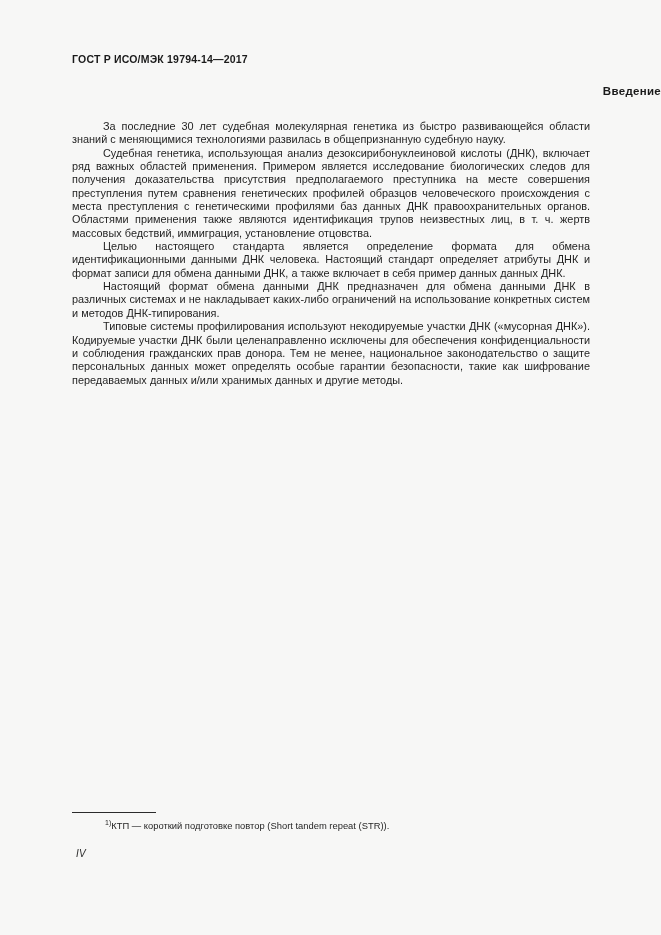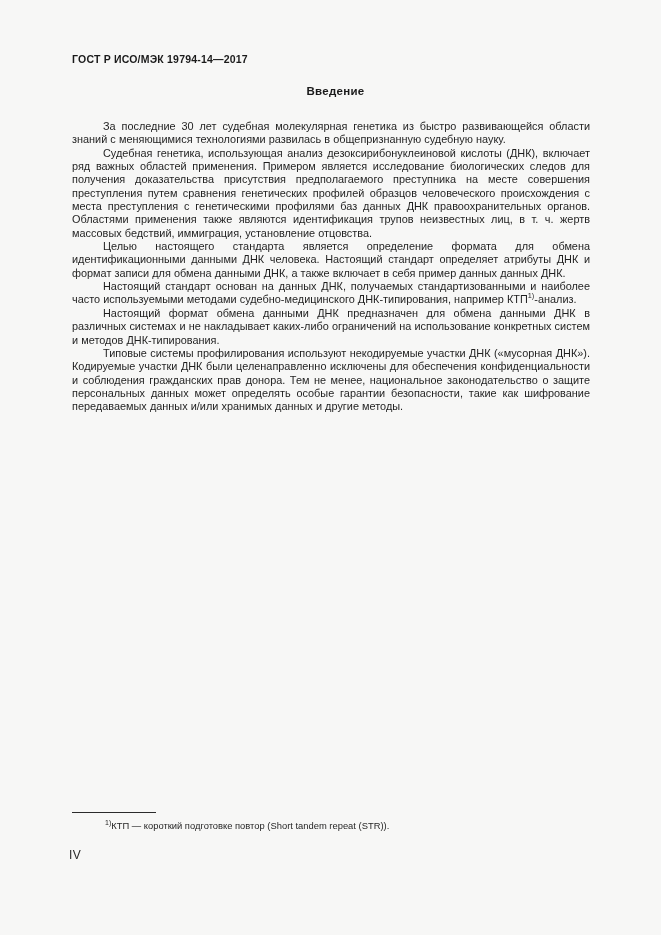--- a/index.html
+++ b/index.html
@@ -28,21 +28,21 @@
     letter-spacing: 0.2px;
     color: #1a1a1a;
     white-space: nowrap;
     text-align: right;
   }
   .doc-title {
     position: absolute;
     left: 0;
     right: 0;
     top: 85px;
-    text-align: center;
+    text-align: right;
     font-size: 11.5px;
     font-weight: bold;
     letter-spacing: 0.3px;
     color: #1a1a1a;
     padding-left: 10px;
   }
   .body-block {
     position: absolute;
     left: 72px;
     top: 120px;
@@ -85,41 +85,41 @@
     color: #1f1f1f;
     text-indent: 33px;
   }
   .footnote-text sup {
     font-size: 7px;
     vertical-align: super;
     line-height: 0;
   }
   .page-number {
     position: absolute;
-    left: 69px;
+    left: 76px;
     top: 848px;
-    font-size: 12px;
+    font-size: 10px;
     color: #2a2a2a;
     letter-spacing: 0.3px;
+    font-style: italic;
   }
 </style>
 </head>
 <body>
 
 <div class="page">
 
   <div class="doc-header">ГОСТ Р ИСО/МЭК 19794-14—2017</div>
 
   <div class="doc-title">Введение</div>
 
   <div class="body-block">
     <p class="para">За последние 30 лет судебная молекулярная генетика из быстро развивающейся области знаний с меняющимися технологиями развилась в общепризнанную судебную науку.</p>
     <p class="para">Судебная генетика, использующая анализ дезоксирибонуклеиновой кислоты (ДНК), включает ряд важных областей применения. Примером является исследование биологических следов для получения доказательства присутствия предполагаемого преступника на месте совершения преступления путем сравнения генетических профилей образцов человеческого происхождения с места преступления с генетическими профилями баз данных ДНК правоохранительных органов. Областями применения также являются идентификация трупов неизвестных лиц, в т. ч. жертв массовых бедствий, иммиграция, установление отцовства.</p>
     <p class="para">Целью настоящего стандарта является определение формата для обмена идентификационными данными ДНК человека. Настоящий стандарт определяет атрибуты ДНК и формат записи для обмена данными ДНК, а также включает в себя пример данных данных ДНК.</p>
-    <p class="para">Настоящий стандарт основан на данных ДНК, получаемых стандартизованными и наиболее часто используемыми методами судебно-медицинского ДНК-типирования, например КТП<sup class="fnref">1)</sup>-анализ.</p>
     <p class="para">Настоящий формат обмена данными ДНК предназначен для обмена данными ДНК в различных системах и не накладывает каких-либо ограничений на использование конкретных систем и методов ДНК-типирования.</p>
     <p class="para tight">Типовые  системы  профилирования  используют  некодируемые  участки  ДНК  («мусорная  ДНК»). Кодируемые участки ДНК были целенаправленно исключены для обеспечения конфиденциальности и соблюдения гражданских прав донора. Тем не менее, национальное законодательство о защите персональных данных может определять особые гарантии безопасности, такие как шифрование передаваемых данных и/или хранимых данных и другие методы.</p>
   </div>
 
   <div class="footnote-wrap">
     <div class="footnote-rule"></div>
     <div class="footnote-text">
       <sup>1)</sup><span>КТП — короткий подготовке повтор (Short tandem repeat (STR)).</span>
     </div>
   </div>

